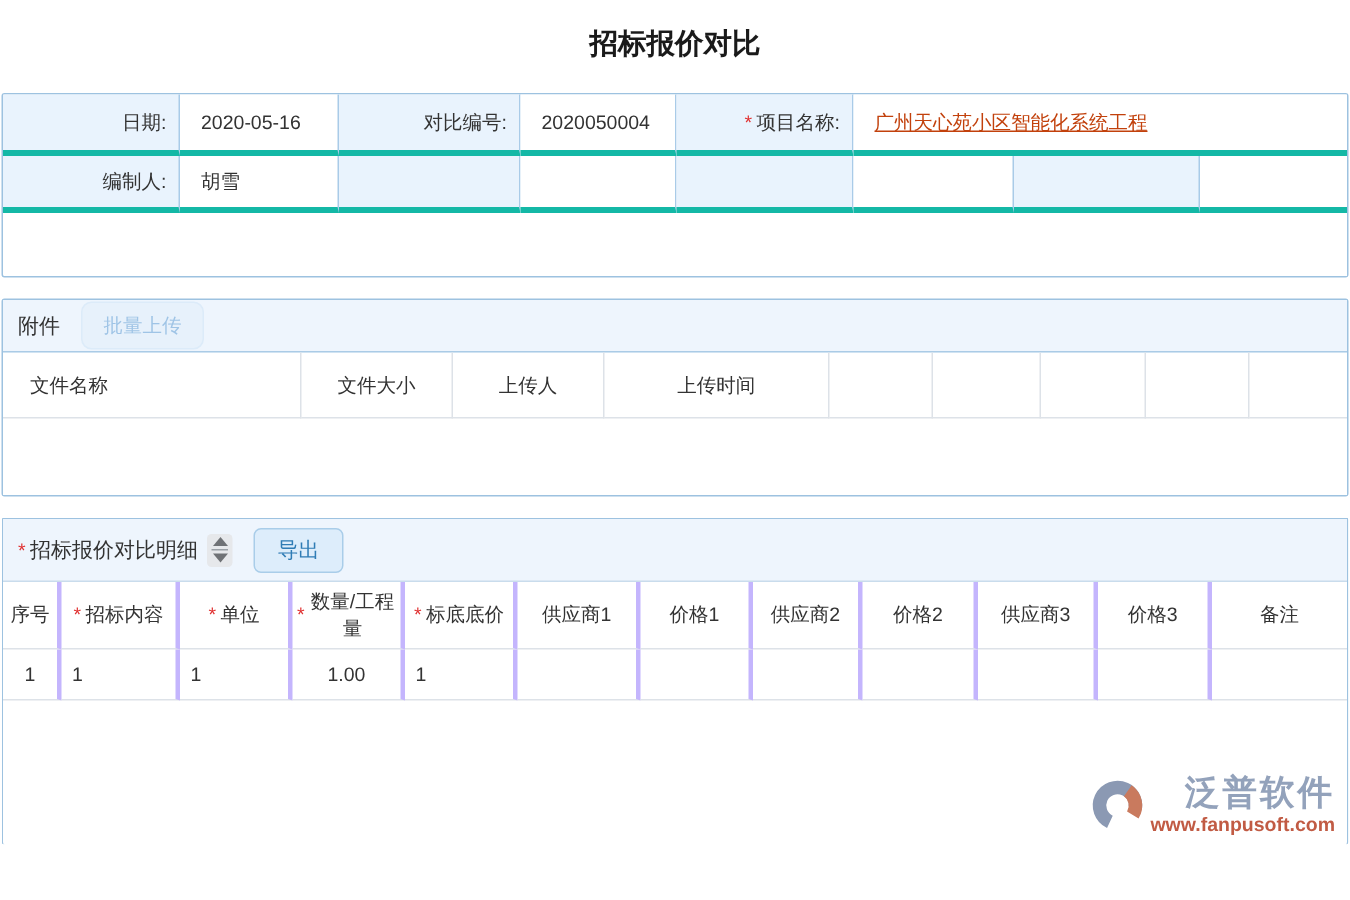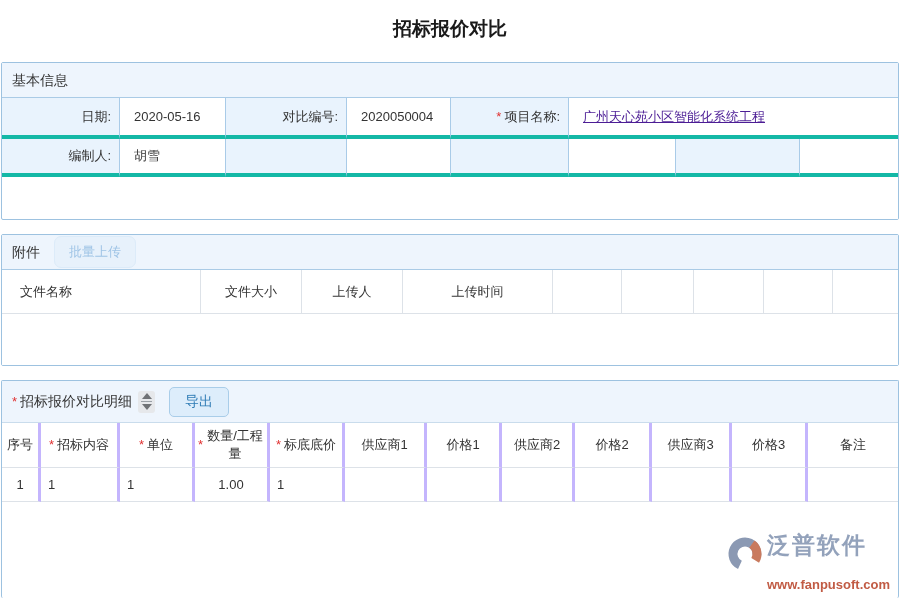--- a/index.html
+++ b/index.html
@@ -23,21 +23,21 @@
            grid-template-rows:41px 38px 42px; }
   .bcell { border-right:1px solid #a9cbe8; border-bottom:4px solid #14b8a6;
            display:flex; align-items:center; font-size:13px; min-width:0; }
   .bcell.lbl { background:#e9f3fd; justify-content:flex-end; padding-right:8px; }
   .bcell.val { background:#fff; padding-left:14px; }
   .span-link { grid-column:6/9; }
   .span-remark { grid-column:2/9; }
   .noright { border-right:none; }
   .nobottom { border-bottom:none; }
   .req { color:#e03131; margin-right:3px; font-size:13px; }
-  a.proj-link { color:#4c1d95; text-decoration:underline; font-size:13px; }
+  a.proj-link { color:#c2410c; text-decoration:underline; font-size:13px; }
   
   .btn-batch {
     margin-left:14px; padding:6px 14px; font-size:13px; color:#9fc4e6;
     background:#e7f1fb; border:1px solid #dcebf9; border-radius:7px; cursor:pointer;
   }
   .agrid { display:grid; grid-template-columns:199px 101px 101px 150px 69px 72px 70px 69px 1fr; }
   .acell { height:44px; border-right:1px solid #dde2e8; border-bottom:1px solid #dde2e8;
            display:flex; align-items:center; justify-content:center; font-size:13px; color:#333; }
   .acell:nth-child(1) { justify-content:flex-start; padding-left:18px; }
   .acell:nth-child(9) { border-right:none; }
@@ -60,31 +60,30 @@
            font-size:13px; color:#333; display:flex; align-items:center; justify-content:center;
            text-align:center; line-height:1.35; padding:2px 3px; }
   .dcell:nth-child(12n) { border-right:none; }
   .dgrid.head .dcell { height:45px; }
   .dgrid.body .dcell { height:34px; }
   .dgrid.body .dcell:nth-child(12n+2),
   .dgrid.body .dcell:nth-child(12n+3),
   .dgrid.body .dcell:nth-child(12n+5) { justify-content:flex-start; padding-left:7px; text-align:left; }
   
   .brand { position:absolute; right:8px; bottom:6px; display:flex; align-items:flex-start; }
-  .brand-txt { display:flex; flex-direction:column; align-items:flex-start; margin-left:2px;gap:18px; }
+  .brand-txt { display:flex; flex-direction:column; align-items:flex-end; margin-left:2px; }
   .brand-name { font-size:23px; font-weight:bold; color:#93a2bb; letter-spacing:2px; line-height:1.1; }
   .brand-url { font-size:13px; font-weight:bold; color:#c15b44; margin-top:1px; }
 </style>
 </head>
 <body>
 
 <div class="page-title">招标报价对比</div>
 
 <div class="section">
-  <div class="sec-header">基本信息</div>
   <div class="bgrid">
 
     <div class="bcell lbl">日期:</div>
     <div class="bcell val">2020-05-16</div>
     <div class="bcell lbl">对比编号:</div>
     <div class="bcell val">2020050004</div>
     <div class="bcell lbl">
       <span class="req">*</span>
       <span>项目名称:</span>
     </div>

